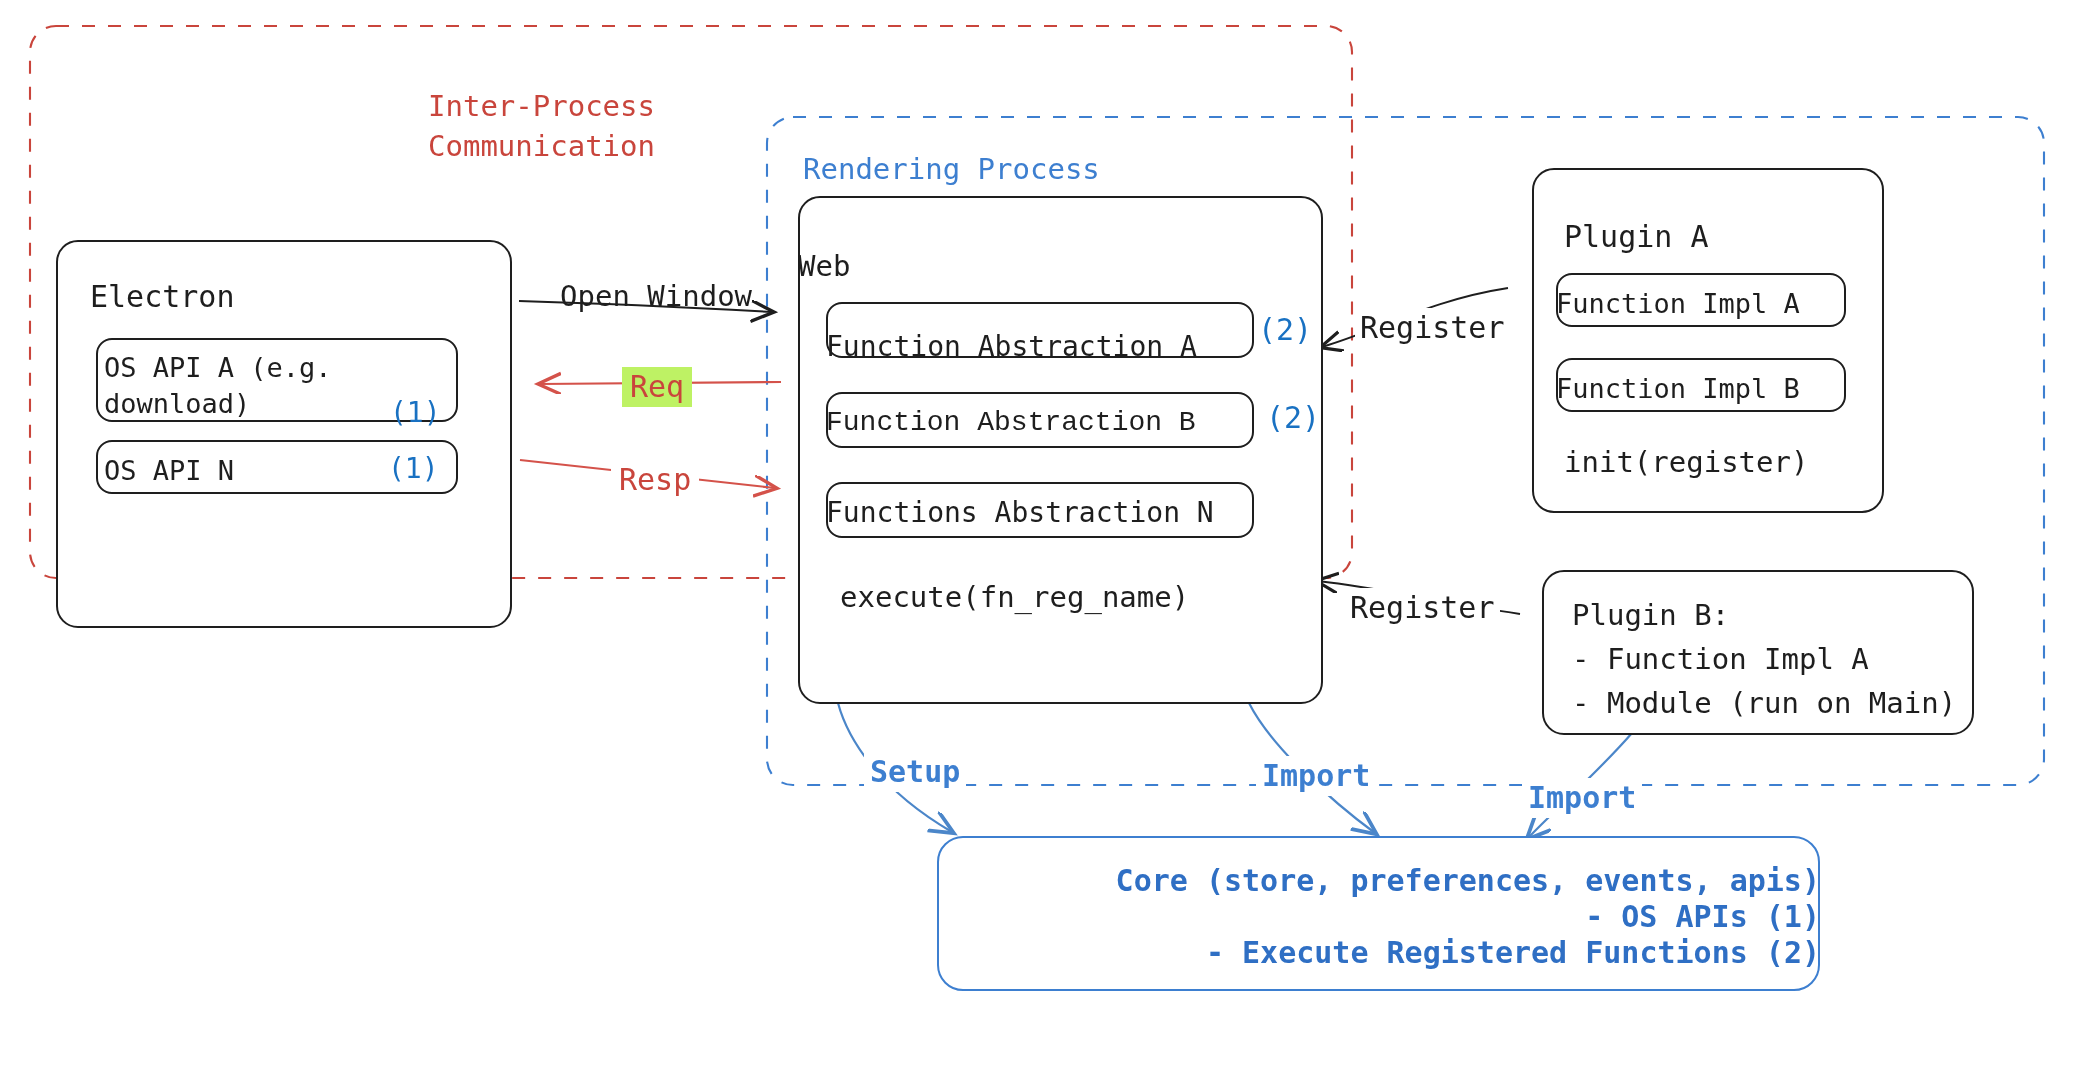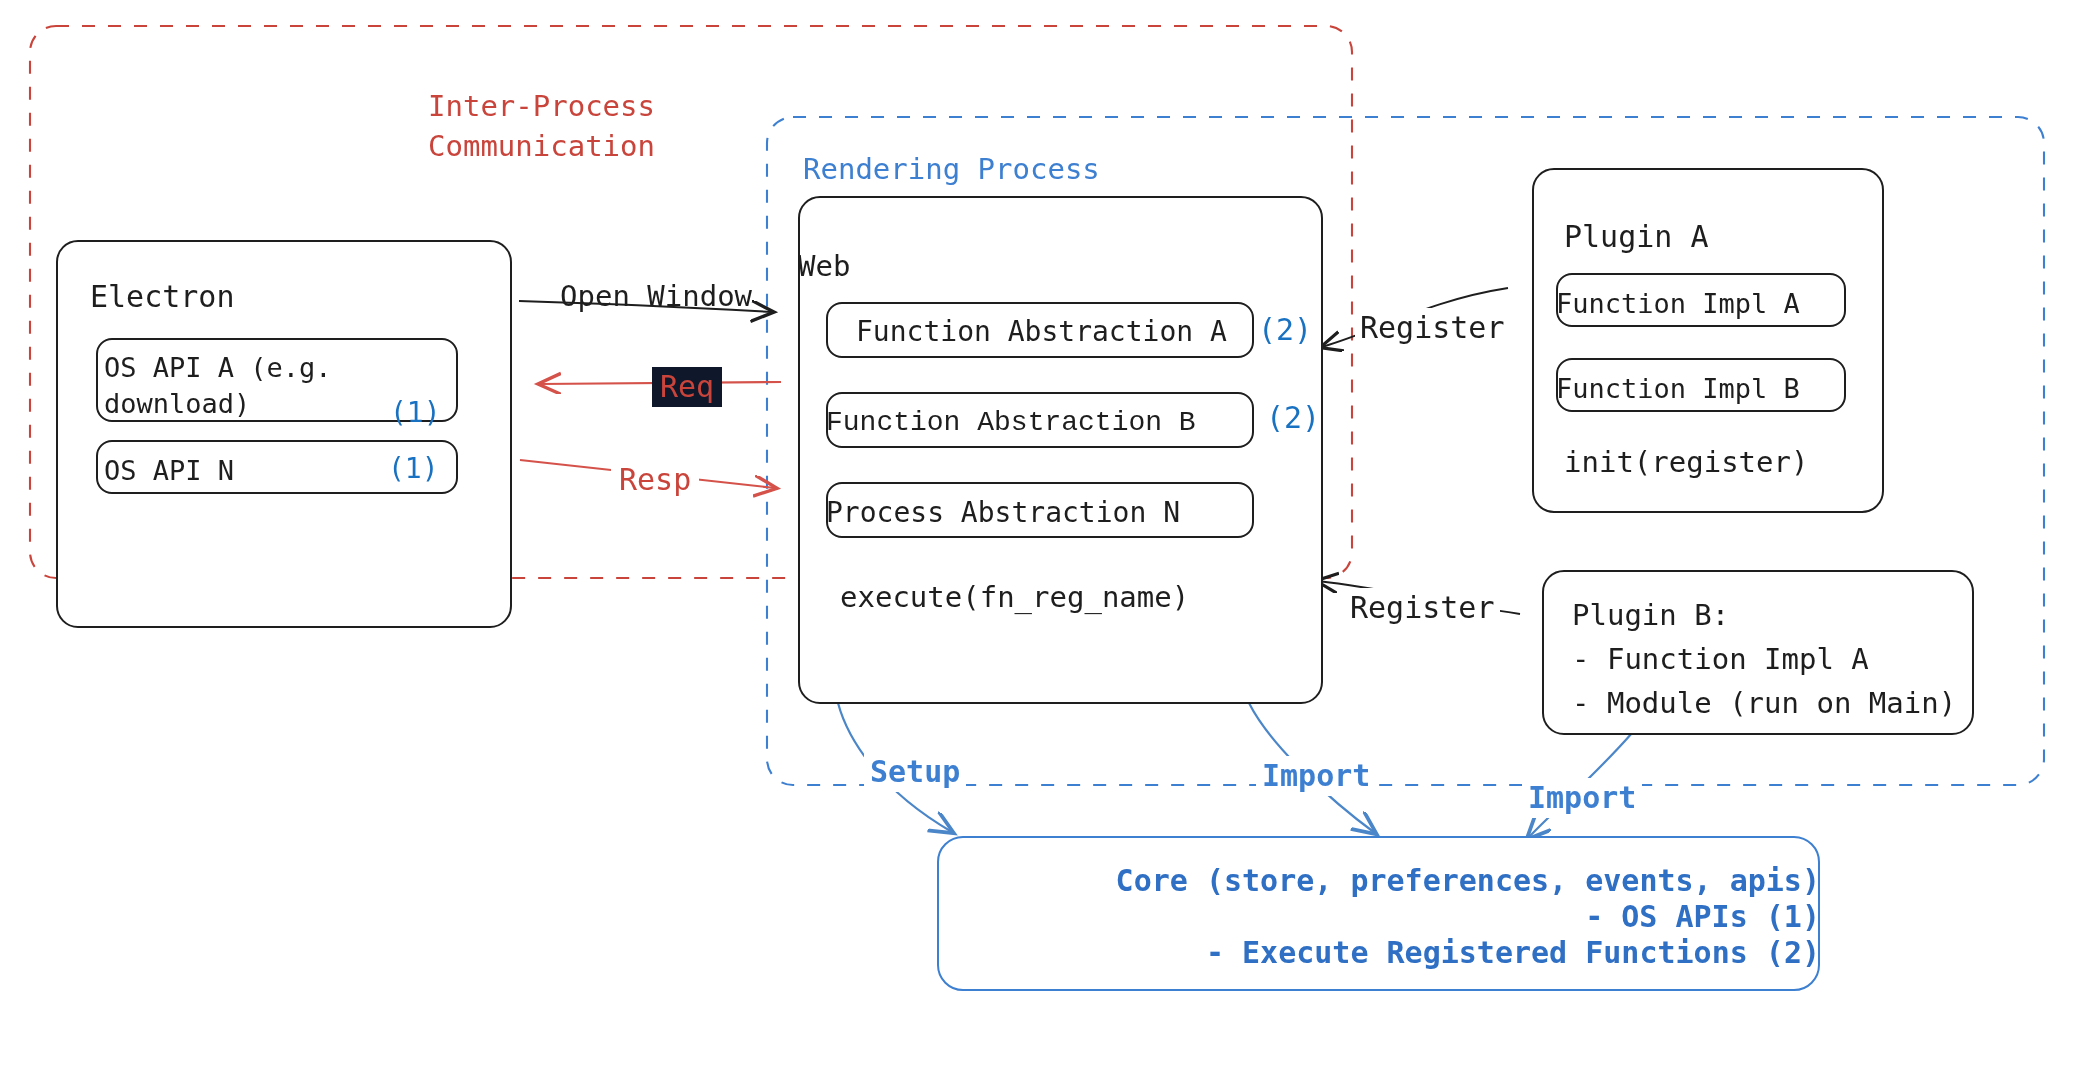--- a/index.html
+++ b/index.html
@@ -76,36 +76,36 @@
   <div class="box inner" style="left:96px;top:338px;width:362px;height:84px;"></div>
   <div class="lbl mono blk f27 ctr" style="left:104px;top:350px;width:300px;line-height:1.35;">OS API A (e.g.
 download)</div>
   <div class="lbl mono blu f28" style="left:390px;top:395px;">(1)</div>
 
   <div class="box inner" style="left:96px;top:440px;width:362px;height:54px;"></div>
   <div class="lbl mono blk f27 ctr" style="left:104px;top:453px;width:250px;">OS API N</div>
   <div class="lbl mono blu f28" style="left:388px;top:451px;">(1)</div>
 
   <div class="lbl mono blk f29" style="left:560px;top:277px;">Open Window</div>
-  <div class="lbl mono red f30" style="left:652px;top:367px;background:#0f172a;padding:0 8px;">Req</div>
+  <div class="lbl mono red f30" style="left:622px;top:367px;background:#bef264;padding:0 8px;">Req</div>
   <div class="lbl mono red f30" style="left:611px;top:460px;background:#fff;padding:0 8px;">Resp</div>
 
   <div class="box" style="left:798px;top:196px;width:525px;height:508px;"></div>
   <div class="lbl mono blk f29 ctr" style="left:798px;top:247px;width:525px;">Web</div>
 
   <div class="box inner" style="left:826px;top:302px;width:428px;height:56px;"></div>
-  <div class="lbl mono blk f28 ctr" style="left:826px;top:314px;width:428px;margin-left:30px;">Function Abstraction A</div>
+  <div class="lbl mono blk f28 ctr" style="left:826px;top:329px;width:428px;">Function Abstraction A</div>
   <div class="lbl mono blu f30" style="left:1258px;top:310px;">(2)</div>
 
   <div class="box inner" style="left:826px;top:392px;width:428px;height:56px;"></div>
   <div class="lbl mono blk f28 ctr" style="left:826px;top:405px;width:376px;font-family:Liberation Mono, monospace;">Function Abstraction B</div>
   <div class="lbl mono blu f30" style="left:1266px;top:398px;">(2)</div>
 
   <div class="box inner" style="left:826px;top:482px;width:428px;height:56px;"></div>
-  <div class="lbl mono blk f28 ctr" style="left:826px;top:495px;width:428px;">Process Abstraction N</div>
+  <div class="lbl mono blk f28 ctr" style="left:826px;top:495px;width:428px;">Functions Abstraction N</div>
 
   <div class="lbl mono blk f29" style="left:840px;top:578px;">execute(fn_reg_name)</div>
 
   <div class="box" style="left:1532px;top:168px;width:352px;height:345px;"></div>
   <div class="lbl mono blk f30" style="left:1564px;top:217px;">Plugin A</div>
 
   <div class="box inner" style="left:1556px;top:273px;width:290px;height:54px;"></div>
   <div class="lbl mono blk f27 ctr" style="left:1556px;top:286px;width:308px;">Function Impl A</div>
 
   <div class="box inner" style="left:1556px;top:358px;width:290px;height:54px;"></div>

